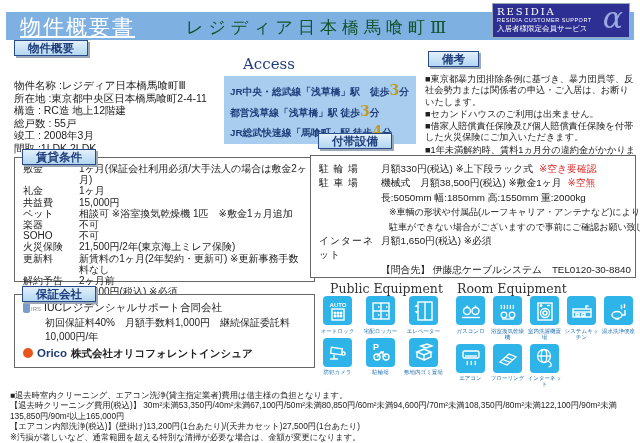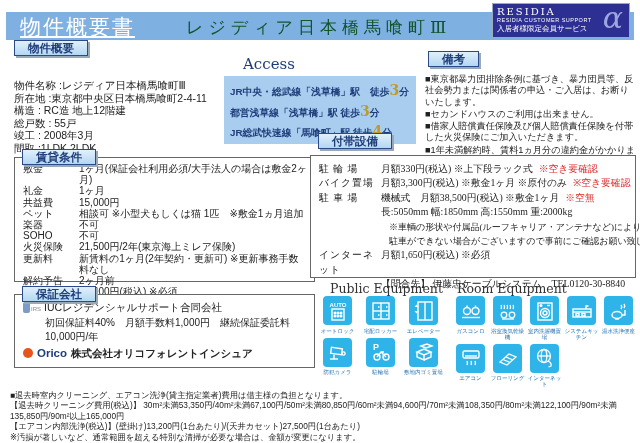--- a/index.html
+++ b/index.html
@@ -45,21 +45,21 @@
   .access-title { position:absolute; left:243px; top:55px; font-family:"DejaVu Serif",serif; font-size:15px; color:#1f3d7a; }
   .access-box { position:absolute; left:224px; top:76px; width:192px; height:68px; background:#a8cdef; padding:5px 6px; }
   .st-line { font-size:9.8px; font-weight:bold; color:#1f3d7a; line-height:19.5px; white-space:nowrap; }
   .st-line .min { color:#c09a28; font-size:14px; font-family:"DejaVu Serif",serif; }
 
   
   .remarks { position:absolute; left:425px; top:74px; width:212px; font-size:9.2px; line-height:11.3px; color:#222; }
   .remarks div { margin-bottom:1px; }
 
   
-  .fac-box { left:310px; top:155px; width:326px; height:123px; padding:6px 4px 0 8px;font-family:Liberation Serif, serif; }
+  .fac-box { left:310px; top:155px; width:326px; height:123px; padding:6px 4px 0 8px; }
   .frow { display:flex; font-size:9.8px; line-height:14.4px; }
   .frow .lb { flex:0 0 62px; letter-spacing:1px; }
   .frow .vl { flex:1; white-space:nowrap; }
   .frow .rednote { color:#db2b28; margin-left:6px; }
   .frow.small { font-size:9px; }
   .frow.small .vl { padding-left:8px; }
 
   
   .eq-title { position:absolute; font-family:"DejaVu Serif",serif; font-size:12.5px; color:#333; }
   .eq-grid { position:absolute; display:grid; grid-auto-flow:row; }
@@ -122,21 +122,21 @@
     <div class="rrow">
         <span class="lb">礼金</span>
         <span class="vl">1ヶ月</span>
       </div>
     <div class="rrow">
         <span class="lb">共益費</span>
         <span class="vl">15,000円</span>
       </div>
     <div class="rrow">
         <span class="lb">ペット</span>
-        <span class="vl">相談可 ※小型犬もしくは猫 1匹　※敷金1ヵ月追加</span>
+        <span class="vl">相談可 ※浴室換気乾燥機 1匹　※敷金1ヵ月追加</span>
       </div>
     <div class="rrow">
         <span class="lb">楽器</span>
         <span class="vl">不可</span>
       </div>
     <div class="rrow">
         <span class="lb">SOHO</span>
         <span class="vl">不可</span>
       </div>
     <div class="rrow">
@@ -166,24 +166,20 @@
     <div class="gname"><span class="irs-icon"></span><span class="irs-txt">IRS</span><span>IUCレジデンシャルサポート合同会社</span></div>
     <div class="gterms">初回保証料40%　月額手数料1,000円　継続保証委託料10,000円/年</div>
     <div class="gname"><span class="orico-dot"></span><span class="orico-brand">Orico</span><b>株式会社オリコフォレントインシュア</b></div>
   </div>
 
   <div class="tab" style="left:318px; top:133px;">付帯設備</div>
   <div class="box fac-box">
     <div class="frow">
         <span class="lb">駐 輪 場</span>
         <span class="vl"><span>月額330円(税込) ※上下段ラック式</span><span class="rednote">※空き要確認</span></span>
-      </div>
-    <div class="frow">
-        <span class="lb">バイク置場</span>
-        <span class="vl"><span>月額3,300円(税込) ※敷金1ヶ月 ※原付のみ</span><span class="rednote">※空き要確認</span></span>
       </div>
     <div class="frow">
         <span class="lb">駐 車 場</span>
         <span class="vl"><span>機械式　月額38,500円(税込) ※敷金1ヶ月</span><span class="rednote">※空無</span></span>
       </div>
     <div class="frow">
         <span class="lb"></span>
         <span class="vl">長:5050mm 幅:1850mm 高:1550mm 重:2000kg</span>
       </div>
     <div class="frow small">

